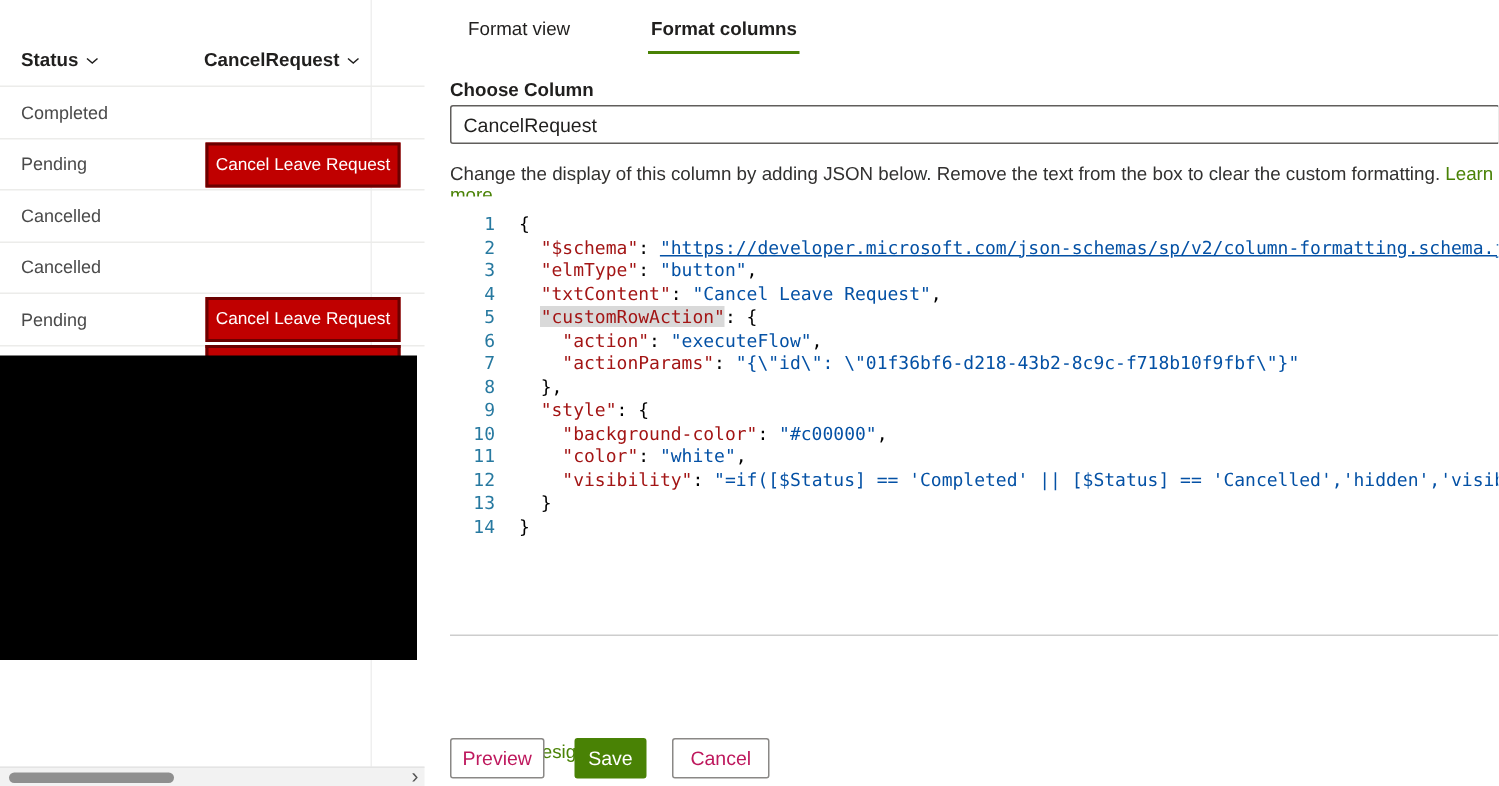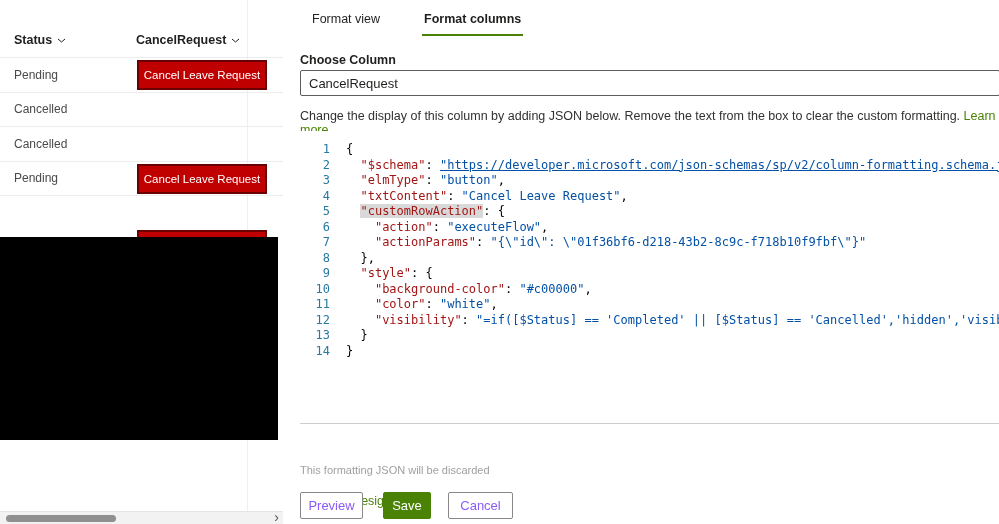--- a/index.html
+++ b/index.html
@@ -18,40 +18,40 @@
   .status-text { margin-left: 14px; font-size: 12px; color: #4a4a4a; }
   .cancel-btn { position: absolute; left: 137px; top: 2px; width: 130px; height: 30px; background: var(--button-red); color: #fff; border: 2px solid var(--button-red-border); font-family: "Liberation Sans", sans-serif; font-size: 11.5px; cursor: pointer; }
   .red-sliver { position: absolute; left: 137px; top: 230px; width: 130px; height: 10px; background: var(--button-red); border: 2px solid var(--button-red-border); border-bottom: none; }
   .redacted { position: absolute; left: 0; top: 237px; width: 278px; height: 203px; background: #000; }
   .hscroll { position: absolute; left: 0; bottom: 0; width: 283px; height: 13px; background: #f2f2f2; border-top: 1px solid #e4e4e4; }
   .hscroll-thumb { position: absolute; left: 6px; top: 3px; width: 110px; height: 7px; background: #8f8f8f; border-radius: 4px; cursor: pointer; }
   .hscroll-arrow { position: absolute; right: 4px; top: -4px; font-size: 14px; color: #555; cursor: pointer; line-height: 18px; }
 
   
   .panel { position: absolute; left: 300px; top: 0; width: 699px; height: 524px; background: #fff; }
-  .tabs { position: absolute; left: 10px; top: 6px; display: flex; gap: 12px; }
+  .tabs { position: absolute; left: 10px; top: 6px; display: flex; gap: 22px; }
   .tab { font-size: 12.5px; color: #201f1e; padding: 6px 2px 8px 2px; cursor: pointer; border-bottom: 2px solid transparent; }
   .tab.active { font-weight: 700; border-bottom: 2px solid var(--accent-green); margin-left: 28px; }
   .choose-label { position: absolute; left: 0; top: 53px; font-size: 12.5px; font-weight: 700; }
   .column-input { position: absolute; left: 0; top: 70px; width: 700px; height: 26px; border: 1px solid #605e5c; border-radius: 2px; font-family: "Liberation Sans", sans-serif; font-size: 13px; padding: 0 8px; color: #201f1e; background: #fff; }
   .desc { position: absolute; left: 0; top: 109px; width: 699px; font-size: 12.5px; color: #323130; }
   .link-green { color: var(--accent-green); text-decoration: none; cursor: pointer; }
   .code-area { position: absolute; left: 0; top: 131px; width: 699px; height: 293px; border-bottom: 1px solid #cdcdcd; background: #fff; cursor: text; }
   .code-gutter { position: absolute; left: 0; top: 11px; width: 30px; text-align: right; font-family: "DejaVu Sans Mono", monospace; font-size: 12px; color: #2779a0; }
   .code-gutter .ln { height: 15.5px; line-height: 15.5px; }
   .code-lines { position: absolute; left: 46px; top: 11px; right: 2px; font-family: "DejaVu Sans Mono", monospace; font-size: 12px; }
   .code-lines .cl { height: 15.5px; line-height: 15.5px; white-space: pre; }
   .tk-p { color: #000; }
   .tk-k { color: #a31515; }
   .tk-s { color: #0451a5; }
   .tk-l { color: #0451a5; text-decoration: underline; }
   .tk-hk { color: #a31515; background: #d9d9d9; }
   .switch-link { position: absolute; left: 0; top: 446px; font-size: 12.5px; margin-top: 48px; }
   .discard-note { position: absolute; left: 0; top: 464px; font-size: 11px; color: #a19f9d; }
-  .btn { position: absolute; top: 492px; height: 27px; border: 1px solid #8a8886; background: #fff; border-radius: 2px; font-family: "Liberation Sans", sans-serif; font-size: 13px; color: #8b5cf6; cursor: pointer; }
+  .btn { position: absolute; top: 492px; height: 27px; border: 1px solid #8a8886; background: #fff; border-radius: 2px; font-family: "Liberation Sans", sans-serif; font-size: 13px; color: #be185d; cursor: pointer; }
   .btn-preview { left: 0; width: 63px; }
   .btn-save { left: 83px; width: 48px; background: var(--accent-green); border-color: var(--accent-green); color: #fff; font-weight: 400; }
   .btn-cancel { left: 148px; width: 65px; }
 </style>
 </head>
 <body>
 
 <div class="screen">
 
   <div class="left-pane">
@@ -68,20 +68,23 @@
         <span>CancelRequest</span>
         <span class="chev">
           <svg width="9" height="5" viewBox="0 0 9 5">
               <polyline points="1,1 4.5,4 8,1" fill="none" stroke="#201f1e" stroke-width="1"></polyline>
             </svg>
         </span>
       </span>
     </div>
 
     <div class="list-rows">
+        <div class="list-row">
+          <span class="status-text">Completed</span>
+        </div>
         <div class="list-row">
           <span class="status-text">Pending</span>
           <button class="cancel-btn">Cancel Leave Request</button>
         </div>
         <div class="list-row">
           <span class="status-text">Cancelled</span>
         </div>
         <div class="list-row">
           <span class="status-text">Cancelled</span>
         </div>
@@ -140,20 +143,19 @@
           <div class="cl"><span class="tk-p">  </span><span class="tk-k">"style"</span><span class="tk-p">: {</span></div>
           <div class="cl"><span class="tk-p">    </span><span class="tk-k">"background-color"</span><span class="tk-p">: </span><span class="tk-s">"#c00000"</span><span class="tk-p">,</span></div>
           <div class="cl"><span class="tk-p">    </span><span class="tk-k">"color"</span><span class="tk-p">: </span><span class="tk-s">"white"</span><span class="tk-p">,</span></div>
           <div class="cl"><span class="tk-p">    </span><span class="tk-k">"visibility"</span><span class="tk-p">: </span><span class="tk-s">"=if([$Status] == 'Completed' || [$Status] == 'Cancelled','hidden','visible')"</span></div>
           <div class="cl"><span class="tk-p">  }</span></div>
           <div class="cl"><span class="tk-p">}</span></div>
         </div>
     </div>
 
     <a class="switch-link link-green">Switch to design mode</a>
-    <div class="discard-note">This formatting JSON will be discarded</div>
 
     <button class="btn btn-preview">Preview</button>
     <button class="btn btn-save">Save</button>
     <button class="btn btn-cancel">Cancel</button>
   </div>
 
 </div>
 
 </body></html>

